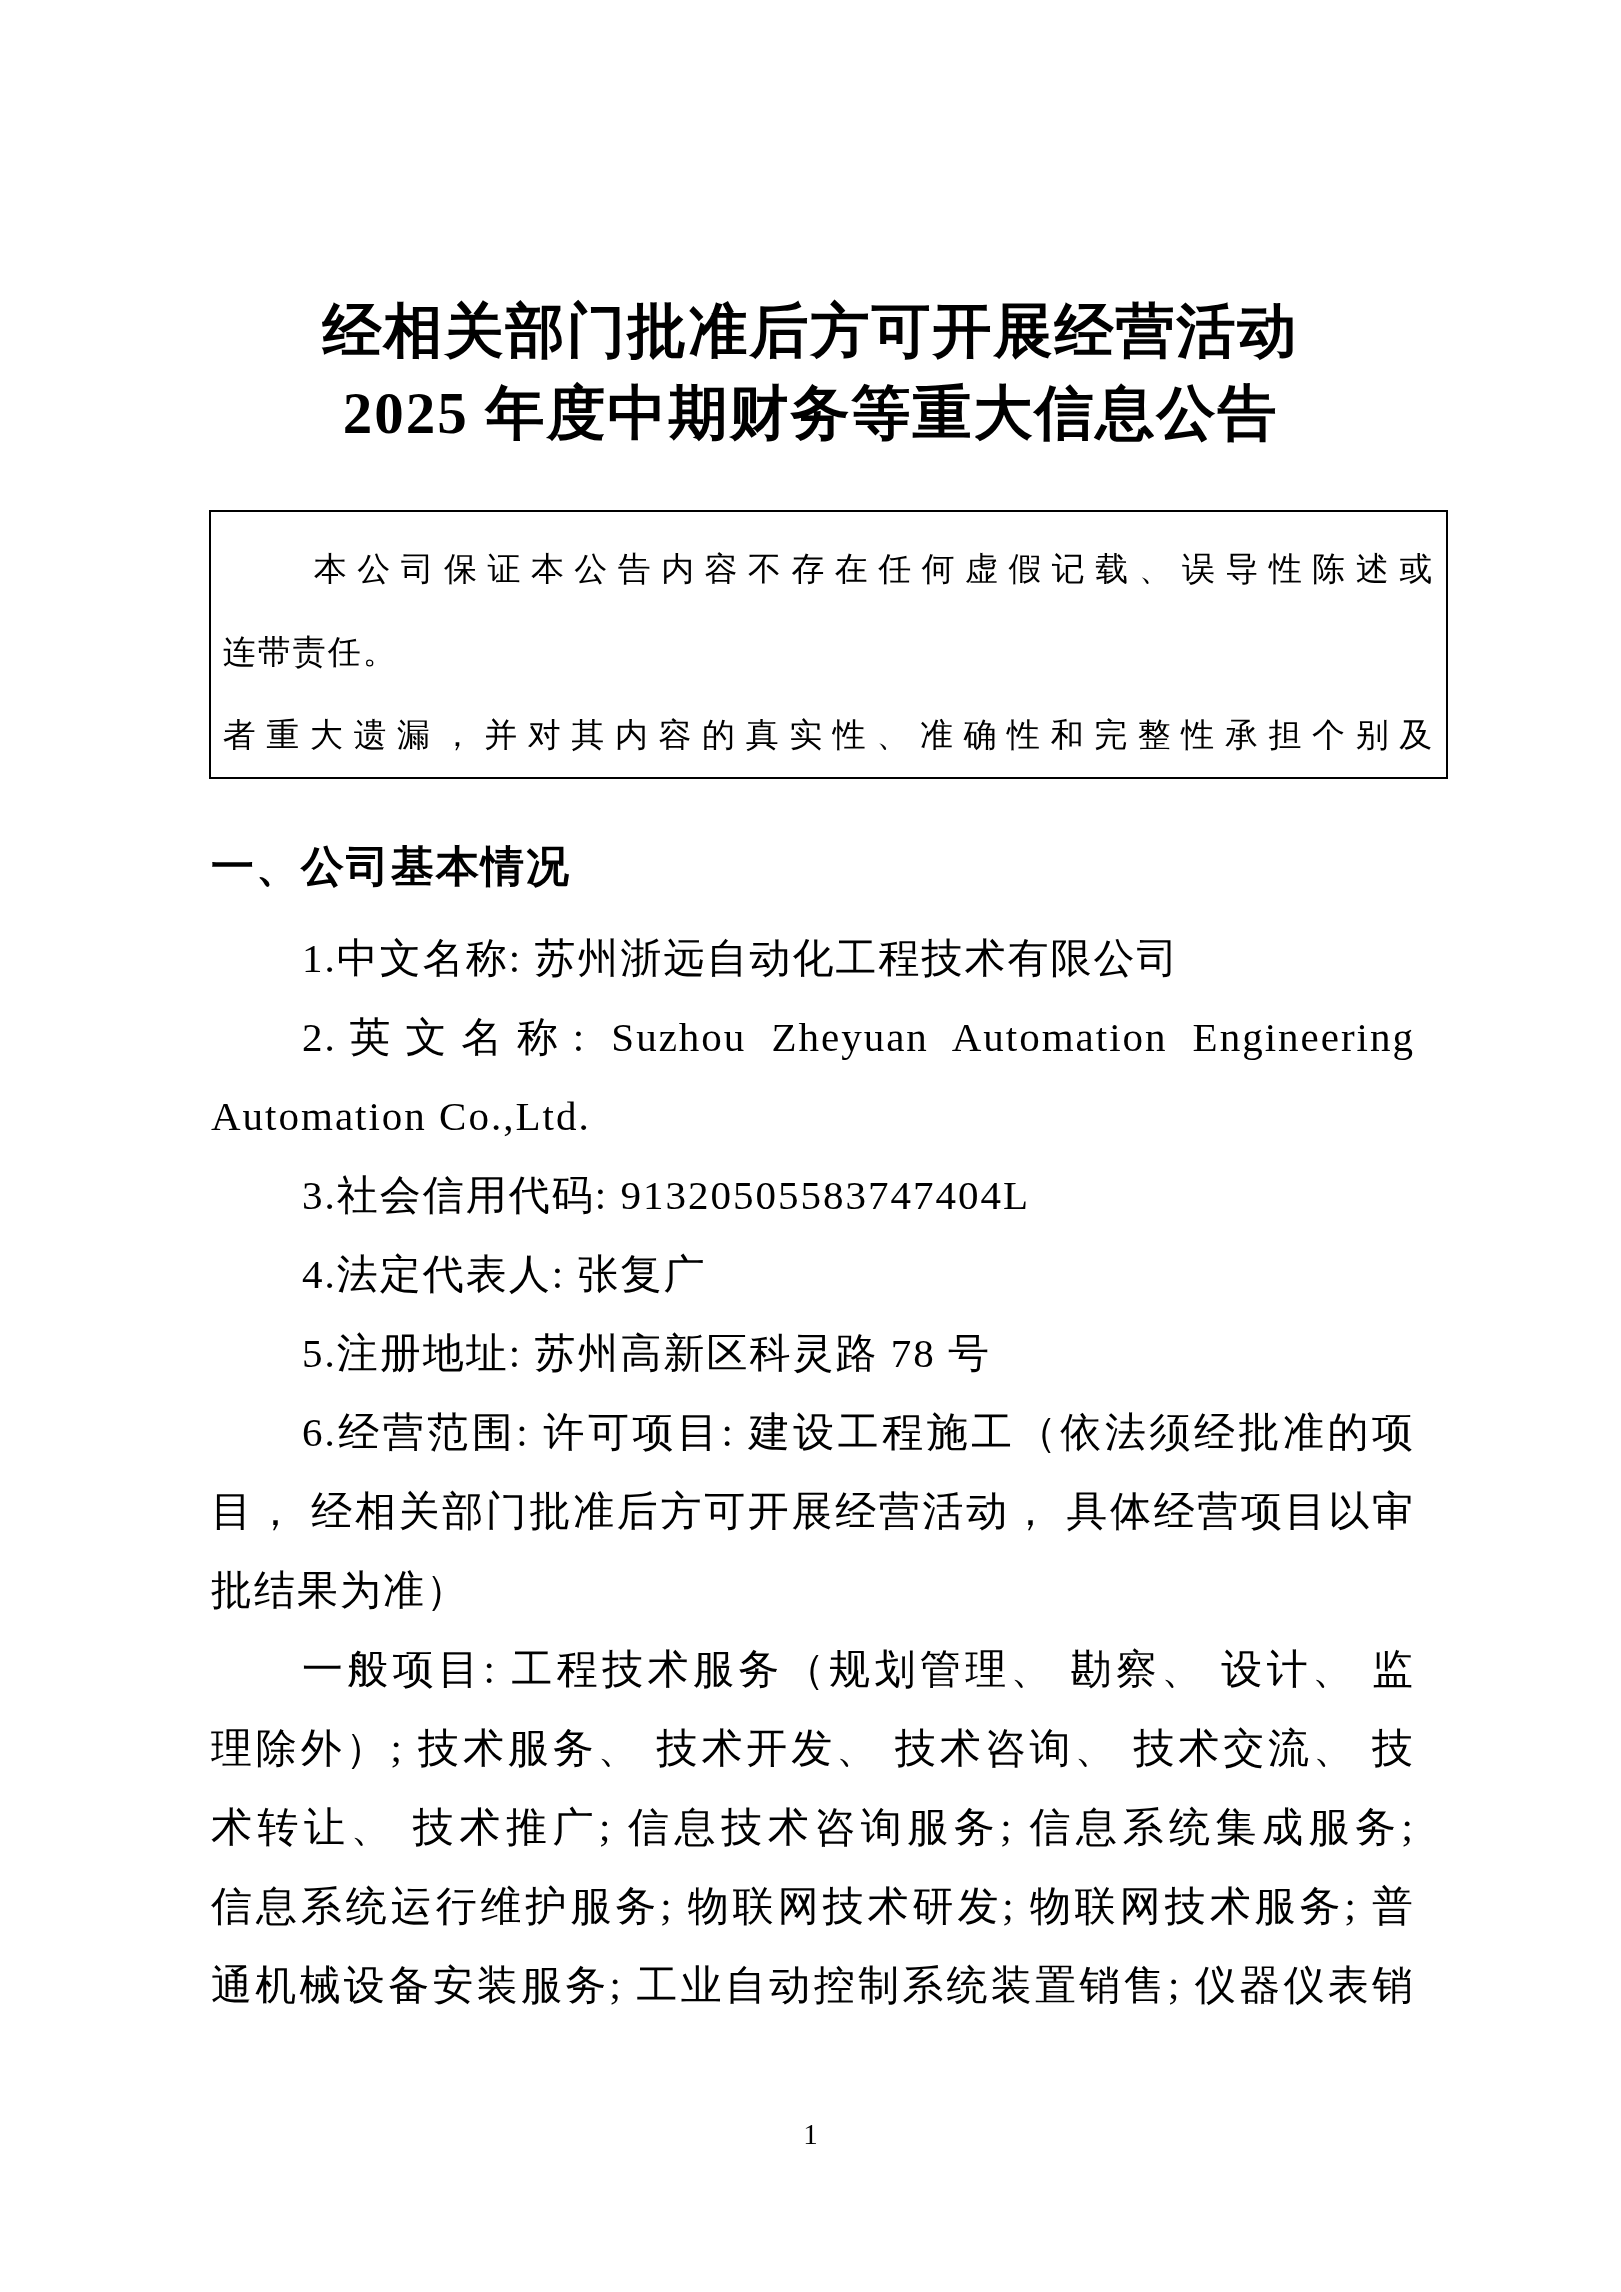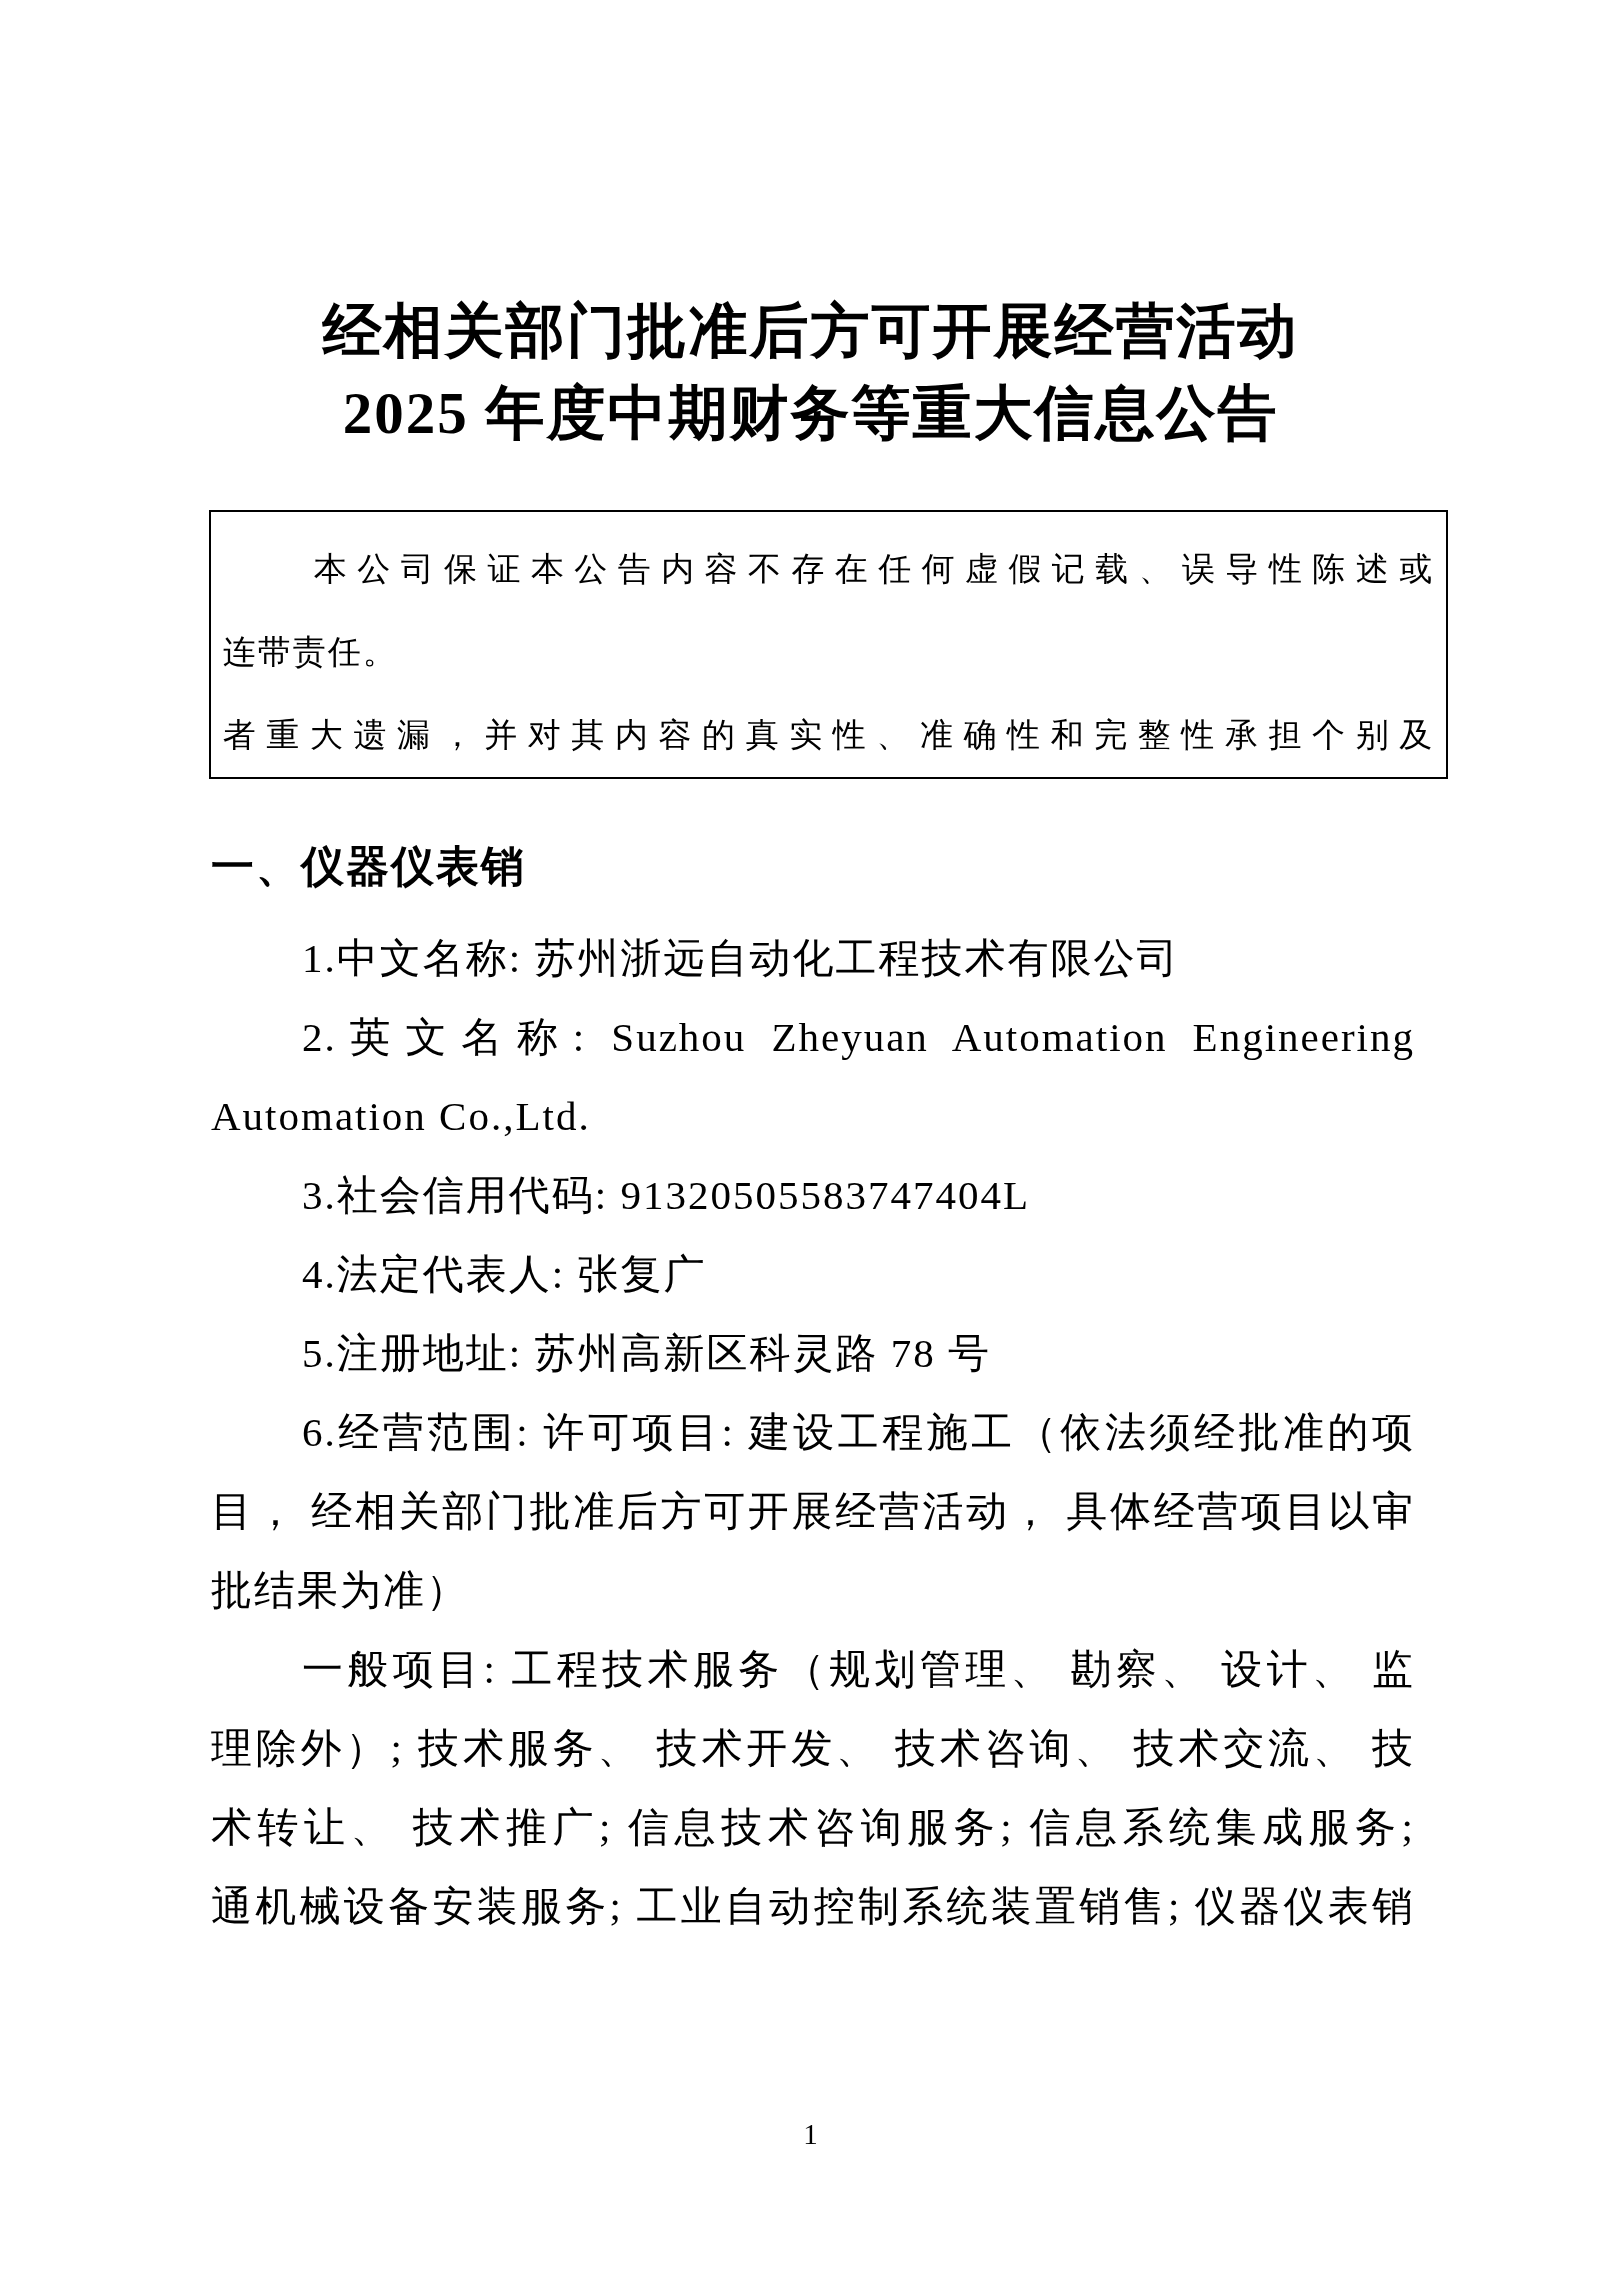--- a/index.html
+++ b/index.html
@@ -94,32 +94,33 @@
   <div>经相关部门批准后方可开展经营活动</div>
   <div>2025 年度中期财务等重大信息公告</div>
 </div>
 
 <div class="disclaimer-box">
   <div class="dline indent just">本公司保证本公告内容不存在任何虚假记载、误导性陈述或</div>
   <div class="dline">连带责任。</div>
   <div class="dline just">者重大遗漏，并对其内容的真实性、准确性和完整性承担个别及</div>
 </div>
 
-<div class="section-heading">一、仪器仪表销</div>
+<div class="section-heading">一、公司基本情况</div>
 
 <div class="body-lines">
   <div class="bline indent">1.中文名称: 苏州浙远自动化工程技术有限公司</div>
   <div class="bline indent just">2.英文名称: Suzhou Zheyuan Automation Engineering</div>
   <div class="bline">Automation Co.,Ltd.</div>
   <div class="bline indent">3.社会信用代码: 91320505583747404L</div>
   <div class="bline indent">4.法定代表人: 张复广</div>
   <div class="bline indent">5.注册地址: 苏州高新区科灵路 78 号</div>
   <div class="bline indent just">6.经营范围: 许可项目: 建设工程施工（依法须经批准的项</div>
   <div class="bline just">目， 经相关部门批准后方可开展经营活动， 具体经营项目以审</div>
   <div class="bline">批结果为准）</div>
   <div class="bline indent just">一般项目: 工程技术服务（规划管理、 勘察、 设计、 监</div>
   <div class="bline just">理除外）; 技术服务、 技术开发、 技术咨询、 技术交流、 技</div>
   <div class="bline just">术转让、 技术推广; 信息技术咨询服务; 信息系统集成服务;</div>
+  <div class="bline just">信息系统运行维护服务; 物联网技术研发; 物联网技术服务; 普</div>
   <div class="bline just">通机械设备安装服务; 工业自动控制系统装置销售; 仪器仪表销</div>
 </div>
 
 <div class="page-footer">1</div>
 
 
 </body></html>

